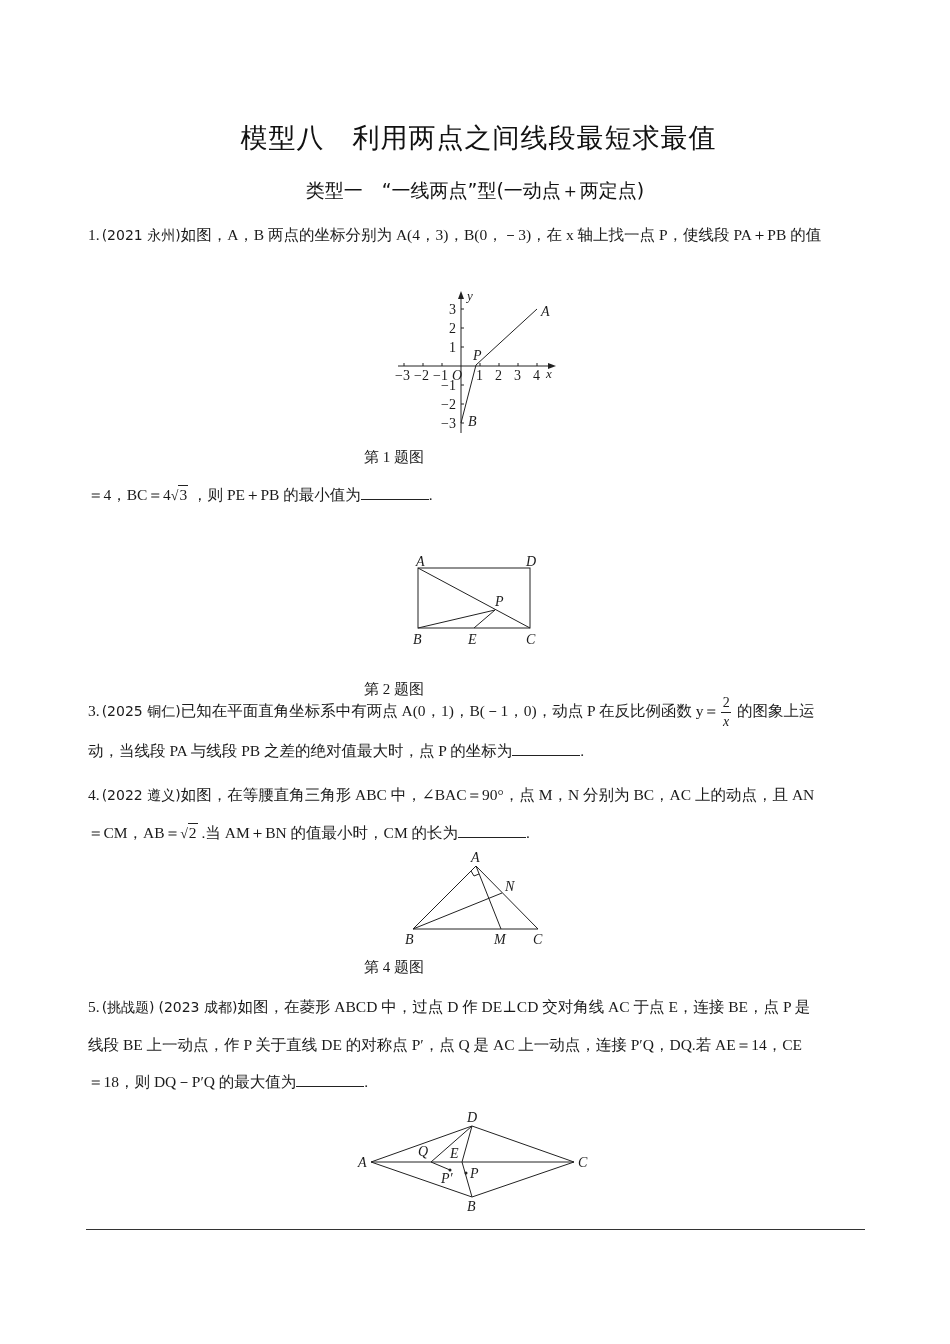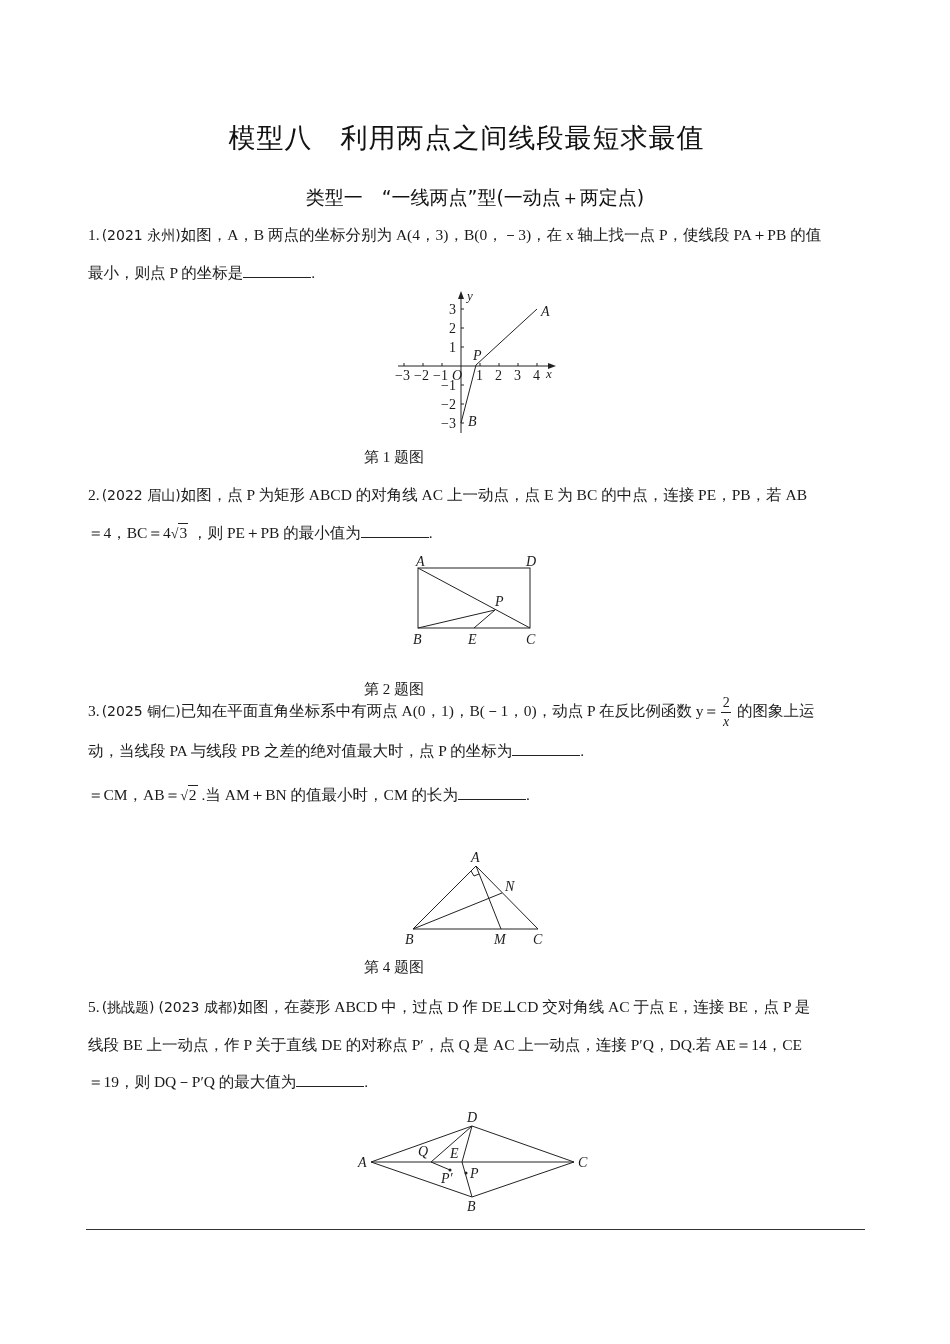--- a/index.html
+++ b/index.html
@@ -1,28 +1,28 @@
 <!DOCTYPE html>
 <html><head>
 <meta charset="utf-8">
 <style>
   html, body { margin: 0; padding: 0; background: #ffffff; }
   body {
     width: 950px; height: 1344px; position: relative; overflow: hidden;
     font-family: "Liberation Serif", "DejaVu Serif", serif; color: #1a1a1a;
   }
   .title {
-    position: absolute; top: 120px; left: 0; width: 933px; text-align: center;
+    position: absolute; top: 120px; left: 12px; width: 933px; text-align: center;
     font-family: "DejaVu Sans", "Liberation Sans", sans-serif;
     font-size: 27px; letter-spacing: 1px; color: #111;
   }
   .subtitle {
     position: absolute; top: 178px; left: 0; width: 950px; text-align: center;
     font-family: "DejaVu Sans", "Liberation Sans", sans-serif;
-    font-size: 19px; color: #111; margin-top: 7px;
+    font-size: 19px; color: #111;
   }
   .para {
     position: absolute; left: 88px; width: 778px;
     font-size: 15.5px; line-height: 37px; color: #1a1a1a;
   }
   .num { margin-right: 2px; }
   .src { font-family: "DejaVu Sans", sans-serif; font-weight: normal; font-size: 14px; }
   .blank { display: inline-block; width: 68px; border-bottom: 1px solid #222; height: 14px; vertical-align: baseline; }
   .frac { display: inline-flex; flex-direction: column; align-items: center; vertical-align: middle; line-height: 1; font-size: 14px; margin: 0 2px; position: relative; top: 0px; }
   .frac .n { padding: 0 1px; }
@@ -44,23 +44,20 @@
 </style>
 </head>
 <body>
 
 <div class="title">模型八　利用两点之间线段最短求最值</div>
 <div class="subtitle">类型一　“一线两点”型(一动点＋两定点)</div>
 
 <div class="para" style="top:216px;">
   <div>
     <span class="num">1.</span><span class="src">(2021 永州)</span><span>如图，A，B 两点的坐标分别为 A(4，3)，B(0，－3)，在 x 轴上找一点 P，使线段 PA＋PB 的值</span>
-  </div>
-  <div>
-    <span>最小，则点 P 的坐标是</span><span class="blank"></span><span>.</span>
   </div>
 </div>
 
 <div class="fig" style="left:380px; top:285px; width:200px; height:150px;">
   <svg width="200" height="150" viewBox="380 285 200 150">
 
     <line x1="398" y1="366" x2="553" y2="366" stroke="#222" stroke-width="1"></line>
     <polygon points="556,366 548,363 548,369" fill="#222"></polygon>
     <line x1="461" y1="433" x2="461" y2="295" stroke="#222" stroke-width="1"></line>
     <polygon points="461,291 458,299 464,299" fill="#222"></polygon>
@@ -101,23 +98,20 @@
     <line x1="476" y1="365" x2="461" y2="423" stroke="#222" stroke-width="1"></line>
     <text x="541" y="316" font-size="14" font-style="italic">A</text>
     <text x="468" y="426" font-size="14" font-style="italic">B</text>
     <text x="473" y="360" font-size="14" font-style="italic">P</text>
   </svg>
 </div>
 <div class="caption" style="top:448px;">第 1 题图</div>
 
 <div class="para" style="top:476px;">
   <div>
-    <span class="num">2.</span><span class="src">(2022 眉山)</span><span>如图，点 P 为矩形 ABCD 的对角线 AC 上一动点，点 E 为 BC 的中点，连接 PE，PB，若 AB</span>
-  </div>
-  <div>
     <span>＝4，BC＝4</span><span class="sqrt"><span class="rad">√</span><span class="ov">3</span></span><span> ，则 PE＋PB 的最小值为</span><span class="blank"></span><span>.</span>
   </div>
 </div>
 
 <div class="fig" style="left:400px; top:548px; width:150px; height:105px;">
   <svg width="150" height="105" viewBox="400 548 150 105">
     <rect x="418" y="568" width="112" height="60" fill="none" stroke="#222" stroke-width="1"></rect>
     <line x1="418" y1="568" x2="530" y2="628" stroke="#222" stroke-width="1"></line>
     <line x1="418" y1="628" x2="495" y2="610" stroke="#222" stroke-width="1"></line>
     <line x1="474" y1="628" x2="495" y2="610" stroke="#222" stroke-width="1"></line>
@@ -139,20 +133,23 @@
         <span class="d">x</span>
       </span><span> 的图象上运</span>
   </div>
   <div style="margin-top:2px;font-family:Liberation Serif, serif;">
     <span>动，当线段 PA 与线段 PB 之差的绝对值最大时，点 P 的坐标为</span><span class="blank"></span><span>.</span>
   </div>
 </div>
 
 <div class="para" style="top:776px;">
   <div>
+    <span class="num">4.</span><span class="src">(2022 遵义)</span><span>如图，在等腰直角三角形 ABC 中，∠BAC＝90°，点 M，N 分别为 BC，AC 上的动点，且 AN</span>
+  </div>
+  <div>
     <span>＝CM，AB＝</span><span class="sqrt"><span class="rad">√</span><span class="ov">2</span></span><span> .当 AM＋BN 的值最小时，CM 的长为</span><span class="blank"></span><span>.</span>
   </div>
 </div>
 
 <div class="fig" style="left:395px; top:845px; width:160px; height:105px;">
   <svg width="160" height="105" viewBox="395 845 160 105">
     <polygon points="476,866 413,929 538,929" fill="none" stroke="#222" stroke-width="1"></polygon>
     <line x1="476" y1="866" x2="501" y2="929" stroke="#222" stroke-width="1"></line>
     <line x1="413" y1="929" x2="502" y2="893" stroke="#222" stroke-width="1"></line>
     <polyline points="471,871 474,876 479,874" fill="none" stroke="#222" stroke-width="1"></polyline>
@@ -166,21 +163,21 @@
 <div class="caption" style="top:958px;font-family:Liberation Serif, serif;">第 4 题图</div>
 
 <div class="para" style="top:988px;">
   <div>
     <span class="num">5.</span><span class="src">(挑战题)</span> <span class="src">(2023 成都)</span><span>如图，在菱形 ABCD 中，过点 D 作 DE⊥CD 交对角线 AC 于点 E，连接 BE，点 P 是</span>
   </div>
   <div>
     <span>线段 BE 上一动点，作 P 关于直线 DE 的对称点 P′，点 Q 是 AC 上一动点，连接 P′Q，DQ.若 AE＝14，CE</span>
   </div>
   <div>
-    <span>＝19，则 DQ－P′Q 的最大值为</span><span class="blank"></span><span>.</span>
+    <span>＝18，则 DQ－P′Q 的最大值为</span><span class="blank"></span><span>.</span>
   </div>
 </div>
 
 <div class="fig" style="left:355px; top:1105px; width:245px; height:110px;">
   <svg width="245" height="110" viewBox="355 1105 245 110">
     <polygon points="371,1162 472,1126 574,1162 472,1197" fill="none" stroke="#222" stroke-width="1"></polygon>
     <line x1="371" y1="1162" x2="574" y2="1162" stroke="#222" stroke-width="1"></line>
     <line x1="472" y1="1126" x2="462" y2="1162" stroke="#222" stroke-width="1"></line>
     <line x1="462" y1="1162" x2="472" y2="1197" stroke="#222" stroke-width="1"></line>
     <line x1="472" y1="1126" x2="431" y2="1162" stroke="#222" stroke-width="1"></line>

